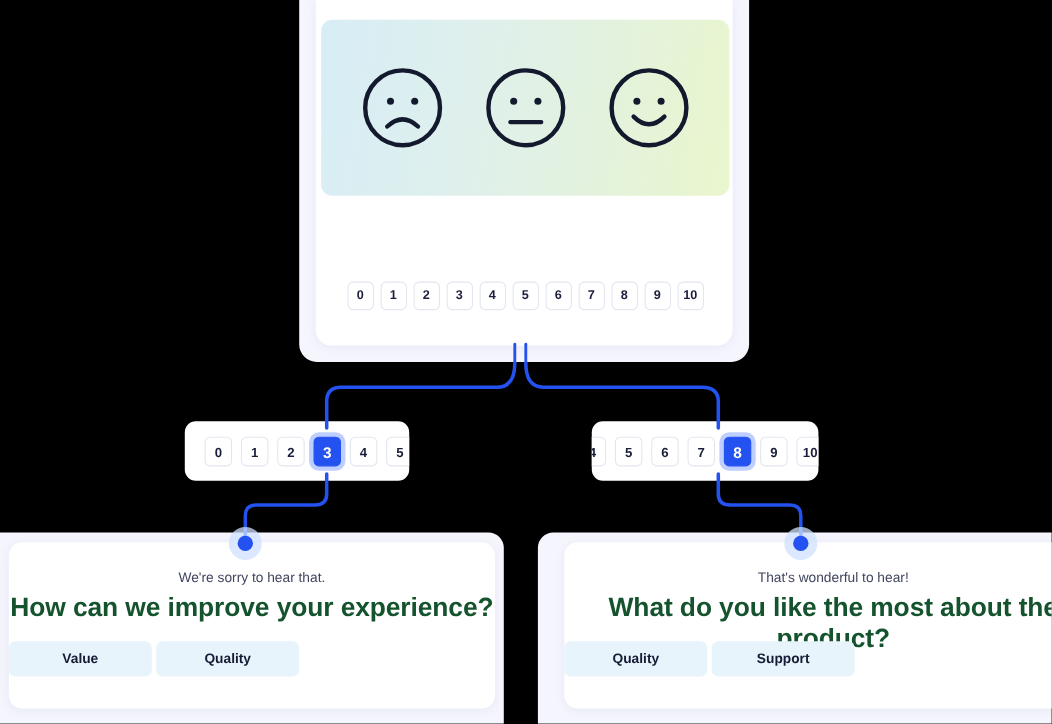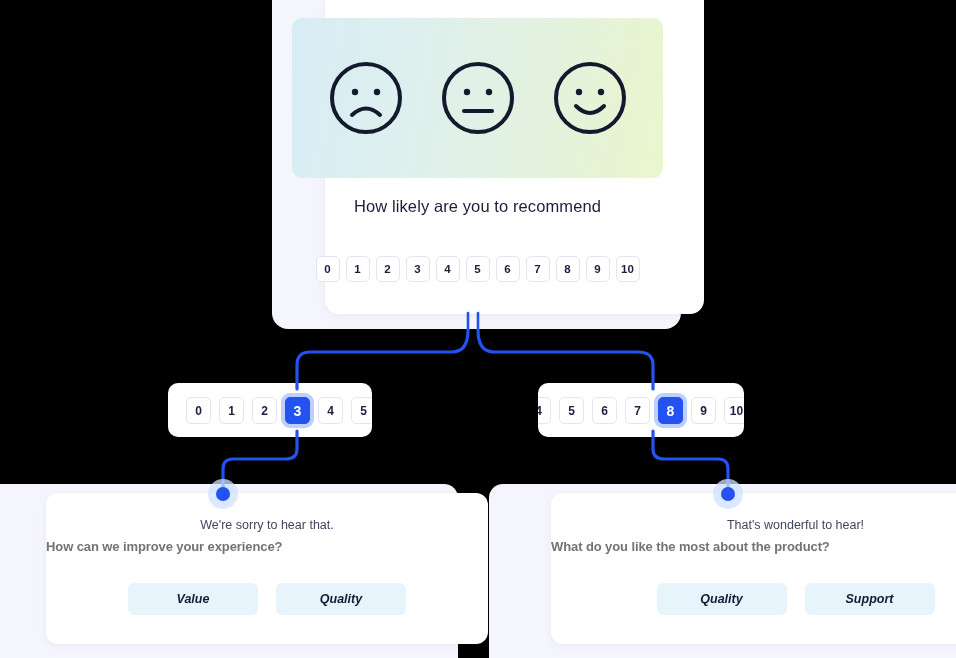--- a/index.html
+++ b/index.html
@@ -20,21 +20,20 @@
   .shell {
     position: absolute;
     background: #f4f5fd;
     border-radius: 14px;
   }
   .card {
     position: absolute;
     background: #ffffff;
     border-radius: 12px;
     box-shadow: 0 2px 10px rgba(20, 30, 80, 0.05);
-    margin-left: 38px;
   }
 
   
   #top-shell {
     left: 272px;
     top: 0px;
     width: 409px;
     height: 329px;
     border-radius: 0 0 16px 16px;
   }
@@ -159,34 +158,34 @@
     width: 100%;
     text-align: center;
     font-size: 12.5px;
     color: #40465f;
   }
   .bot-title {
     position: absolute;
     top: 46px;
     left: 0;
     width: 100%;
-    font-size: 13px;
+    text-align: center;
+    font-size: 24px;
     font-weight: 700;
-    color: #737373;
+    color: #14532d;
     letter-spacing: -0.1px;
   }
   .chip-row {
     position: absolute;
     top: 90px;
     left: 0;
     width: 100%;
     display: flex;
-    justify-content: center;
-    gap: 18px;
-    font-style: italic;
+    justify-content: flex-start;
+    gap: 4px;
   }
   .chip {
     width: 130px;
     height: 32px;
     border-radius: 6px;
     background: #e8f4fb;
     display: flex;
     align-items: center;
     justify-content: center;
     font-size: 12.5px;
@@ -244,21 +243,20 @@
     <svg viewBox="0 0 80 80" width="80" height="80">
       <circle cx="40" cy="40" r="34" fill="none" stroke="#141a2e" stroke-width="4"></circle>
       <circle cx="29" cy="34" r="3.2" fill="#141a2e"></circle>
       <circle cx="51" cy="34" r="3.2" fill="#141a2e"></circle>
       <path d="M26 48 Q40 62 54 48" fill="none" stroke="#141a2e" stroke-width="4" stroke-linecap="round"></path>
     </svg>
   </span>
 </div>
 
 <div id="top-question">
-  <div>How likely are you to recommend</div>
 </div>
 
 <div id="top-scale">
   <div class="num-box">0</div>
   <div class="num-box">1</div>
   <div class="num-box">2</div>
   <div class="num-box">3</div>
   <div class="num-box">4</div>
   <div class="num-box">5</div>
   <div class="num-box">6</div>

